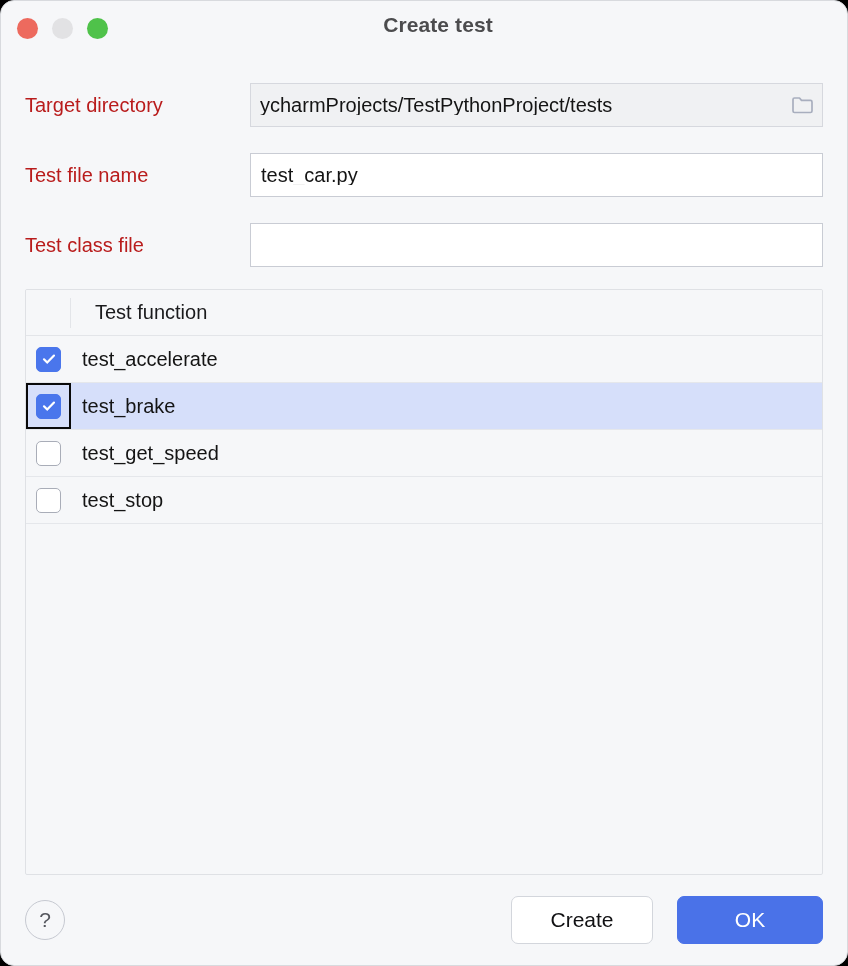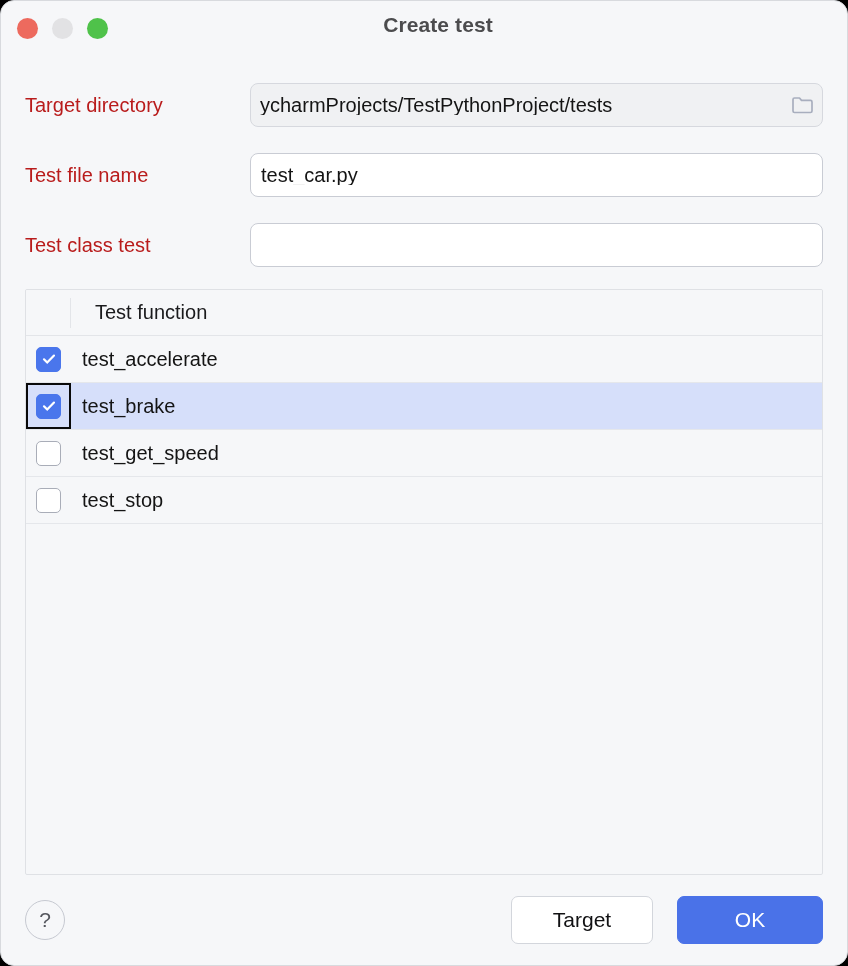--- a/index.html
+++ b/index.html
@@ -82,21 +82,21 @@
     padding-right: 16px;
     box-sizing: border-box;
     text-align: left;
   }
   .field {
     flex: 1;
     position: relative;
     height: 44px;
     box-sizing: border-box;
     border: 1px solid #C9CCD4;
-    border-radius: 8px;
+    border-radius: 0;
     background: #FFFFFF;
     display: flex;
     align-items: center;
   }
   .field.readonly {
     background: #F0F1F3;
     border-color: #D6D8DE;
   }
   .field-text {
     font-size: 20px;
@@ -276,21 +276,21 @@
     </div>
 
     <div class="row">
       <div class="row-label">Test file name</div>
       <div class="field">
         <div class="field-text">test_car.py</div>
       </div>
     </div>
 
     <div class="row">
-      <div class="row-label">Test class test</div>
+      <div class="row-label">Test class file</div>
       <div class="field">
         <div class="field-text"></div>
       </div>
     </div>
 
   </div>
 
   <div class="table-wrap">
     <div class="thead">
       <div class="th-check"></div>
@@ -334,17 +334,17 @@
           
         </div>
       </div>
       <div class="td-name">test_stop</div>
     </div>
   </div>
 
   <div class="footer">
     <div class="help-btn">?</div>
     <div class="spacer"></div>
-    <div class="btn secondary">Target</div>
+    <div class="btn secondary">Create</div>
     <div class="btn primary">OK</div>
   </div>
 
 </div>
 
 </body></html>

